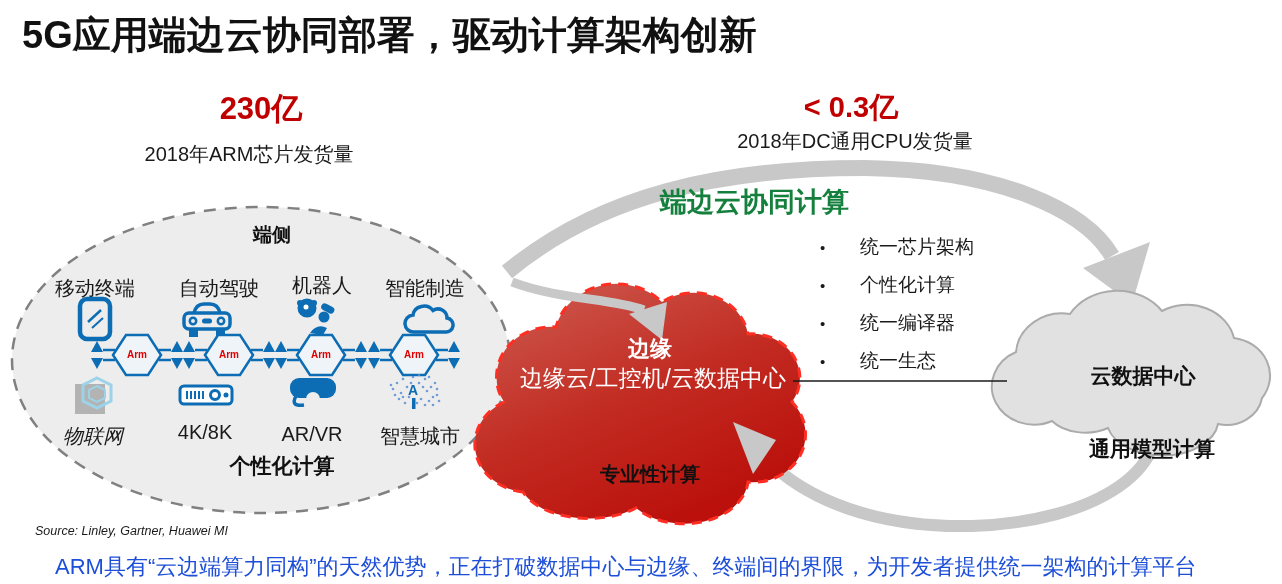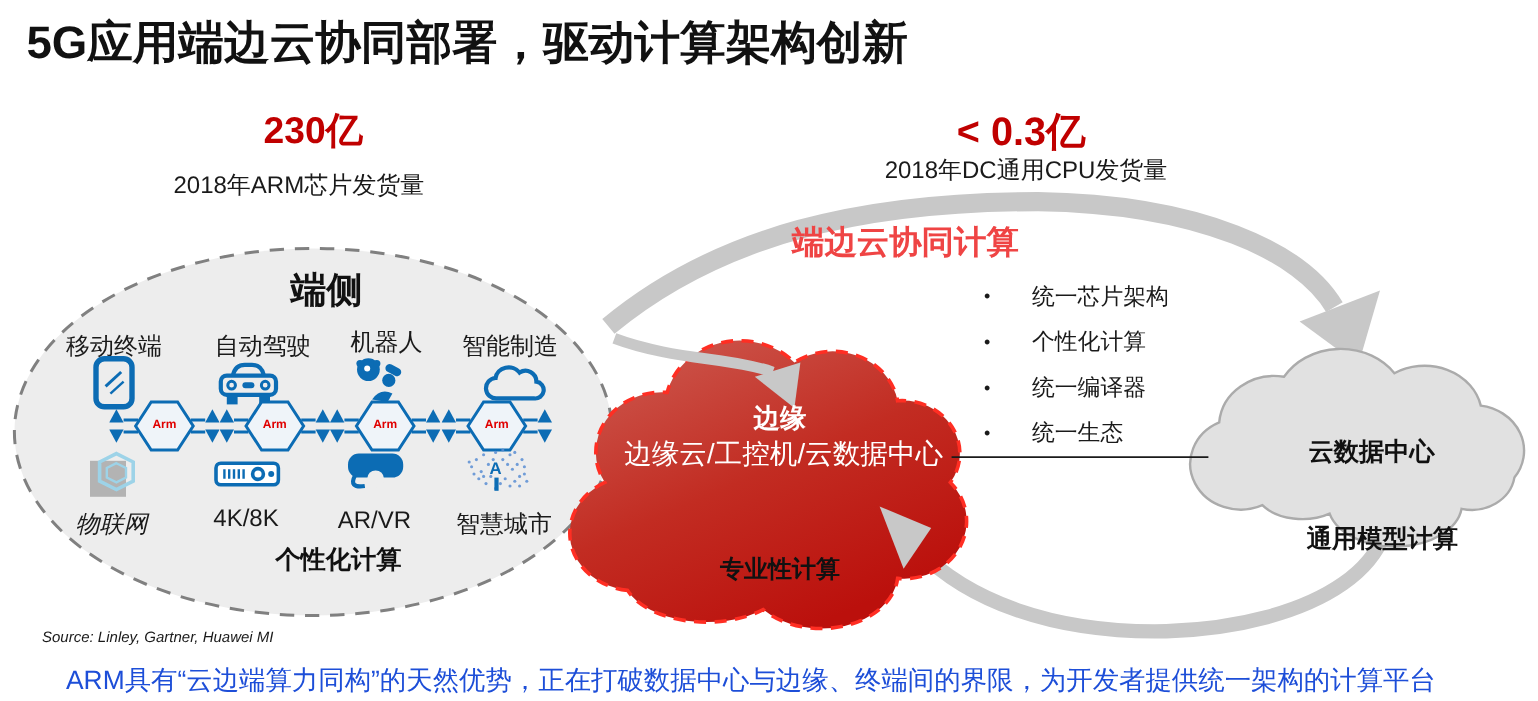--- a/index.html
+++ b/index.html
@@ -3,26 +3,26 @@
 <meta charset="utf-8">
 <style>
   html,body{margin:0;padding:0;background:#fff;width:1282px;height:584px;overflow:hidden;
     font-family:"Liberation Sans","DejaVu Sans",sans-serif;}
   .stage{position:relative;width:1282px;height:516px;background:#fff;}
   .abs{position:absolute;}
   .ctr{transform:translateX(-50%);white-space:nowrap;}
   .title{left:22px;top:10px;font-size:38px;font-weight:bold;color:#111;letter-spacing:0px;}
   .stat-value{font-size:31px;font-weight:bold;color:#C00000;}
   .stat-label{font-size:20px;color:#1a1a1a;}
-  .collab-heading{left:660px;top:184px;font-size:27px;font-weight:bold;color:#ef4444;}
+  .collab-heading{left:660px;top:184px;font-size:27px;font-weight:bold;color:#15803d;}
   .bullets{left:820px;top:228px;}
   .bullet-row{display:flex;align-items:center;height:38px;}
   .bullet-dot{width:40px;font-size:15px;color:#1a1a1a;}
   .bullet-text{font-size:19px;color:#1a1a1a;}
-  .zone-title{font-size:30px;font-weight:bold;color:#111;}
+  .zone-title{font-size:19px;font-weight:bold;color:#111;}
   .item-label{font-size:20px;color:#1a1a1a;}
   .zone-caption{font-size:21px;font-weight:bold;color:#111;}
   .edge-title{font-size:22px;font-weight:bold;color:#fff;}
   .edge-sub{font-size:23px;color:#fff;}
   .cloud-title{font-size:21px;font-weight:bold;color:#111;}
   .arm-node{width:92px;height:54px;}
   .arm-label{position:absolute;left:22px;top:0;width:48px;height:54px;line-height:54px;
     text-align:center;font-size:10px;font-weight:bold;color:#E00000;}
   .source{left:35px;top:524px;font-size:12.5px;font-style:italic;color:#1a1a1a;}
   .footer{left:55px;top:552px;font-size:22px;color:#1d4ed8;}
@@ -75,21 +75,21 @@
          A 40 26 0 0 1 1052 421 Z" fill="#E1E1E1" stroke="#ABABAB" stroke-width="2"></path>
 
     <line x1="793" y1="381" x2="1007" y2="381" stroke="#1a1a1a" stroke-width="1.5"></line>
   </svg>
 
   <div class="abs title">5G应用端边云协同部署，驱动计算架构创新</div>
 
   <div class="abs ctr stat-value" style="left:261px;top:88px;">230亿</div>
   <div class="abs ctr stat-label" style="left:249px;top:141px;">2018年ARM芯片发货量</div>
 
-  <div class="abs ctr stat-value" style="left:851px;top:88px;font-size:33px;">&lt; 0.3亿</div>
+  <div class="abs ctr stat-value" style="left:851px;top:88px;font-size:29px;">&lt; 0.3亿</div>
   <div class="abs ctr stat-label" style="left:855px;top:128px;">2018年DC通用CPU发货量</div>
 
   <div class="abs collab-heading">端边云协同计算</div>
   <div class="abs bullets">
     <div class="bullet-row">
       <span class="bullet-dot">•</span>
       <span class="bullet-text">统一芯片架构</span>
     </div>
     <div class="bullet-row">
       <span class="bullet-dot">•</span>

